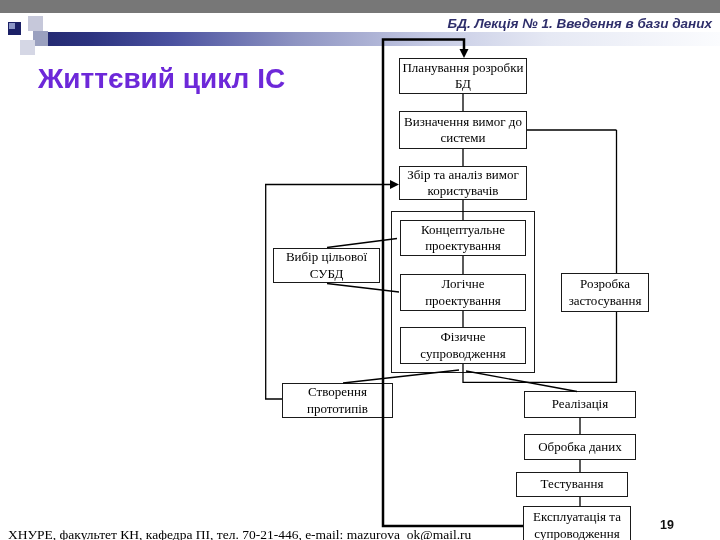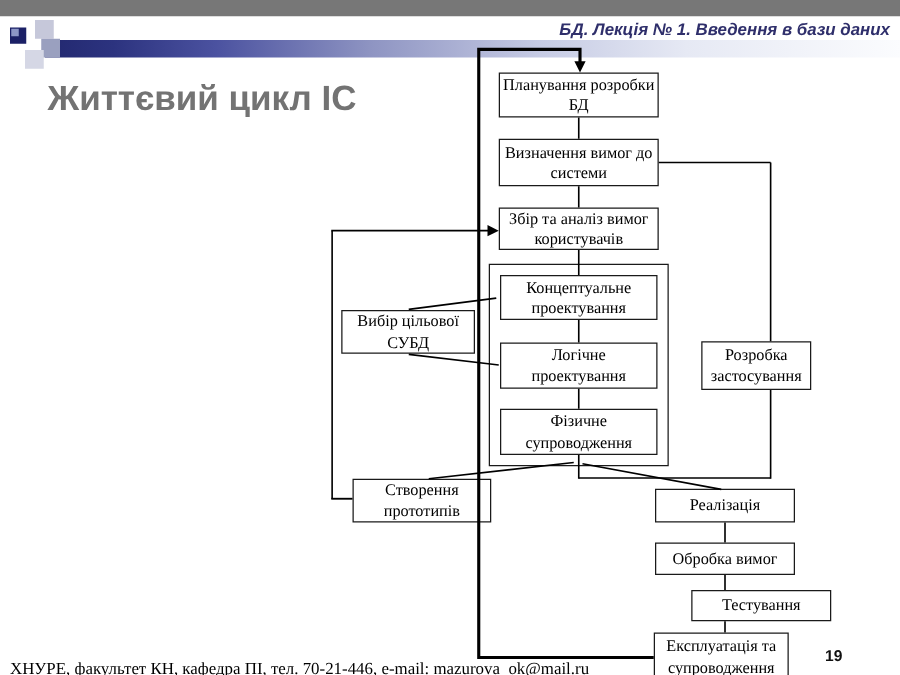--- a/index.html
+++ b/index.html
@@ -13,42 +13,42 @@
   .sq{position:absolute;z-index:2;}
   .sq-lavender{left:28px;top:3px;width:15px;height:15px;background:#c6c8da;}
   .sq-navy{left:8px;top:9px;width:13px;height:13px;background:#1b2066;}
   .sq-navy-inner{left:9px;top:10px;width:6px;height:6px;background:#8c96c6;z-index:3;}
   .sq-mid{left:33px;top:18px;width:15px;height:15px;background:#9aa0bf;}
   .sq-light{left:20px;top:27px;width:15px;height:15px;background:#d5d7e5;}
 
   .hdr{position:absolute;top:3px;right:8px;z-index:4;
     font-size:13.5px;font-weight:bold;font-style:italic;color:#2f2f6b;white-space:nowrap;}
   .title{position:absolute;left:38px;top:50px;z-index:4;
-    font-size:28px;font-weight:bold;color:#737373;white-space:nowrap;}
+    font-size:28px;font-weight:bold;color:#6d28d9;white-space:nowrap;}
 
   
   .bx{position:absolute;background:#ffffff;border:1px solid #1a1a1a;z-index:5;
     display:flex;align-items:center;justify-content:center;text-align:center;
     font-family:"Liberation Serif",serif;font-size:13px;line-height:16.5px;color:#000;
     box-sizing:border-box;padding:1px 2px;}
   .bx-outer{position:absolute;background:transparent;border:1px solid #1a1a1a;z-index:4;box-sizing:border-box;}
 
   .b-plan   {left:399px;top:45px;width:128px;height:36px;}
   .b-def    {left:399px;top:98px;width:128px;height:38px;}
   .b-collect{left:399px;top:153px;width:128px;height:34px;}
   .b-cont   {left:391px;top:198px;width:144px;height:162px;}
   .b-concept{left:400px;top:207px;width:126px;height:36px;}
   .b-logic  {left:400px;top:261px;width:126px;height:37px;}
   .b-phys   {left:400px;top:314px;width:126px;height:37px;}
   .b-dbms   {left:273px;top:235px;width:107px;height:35px;}
   .b-appdev {left:561px;top:260px;width:88px;height:39px;}
   .b-proto  {left:282px;top:370px;width:111px;height:35px;}
   .b-impl   {left:524px;top:378px;width:112px;height:27px;}
   .b-data   {left:524px;top:421px;width:112px;height:26px;}
-  .b-test   {left:553px;top:459px;width:112px;height:25px;}
+  .b-test   {left:516px;top:459px;width:112px;height:25px;}
   .b-oper   {left:523px;top:493px;width:108px;height:39px;}
 
   svg.wires{position:absolute;left:0;top:0;width:720px;height:540px;z-index:6;pointer-events:none;}
   svg.wires line,svg.wires path{stroke:#000;fill:none;}
   .thin{stroke-width:1.3px;}
   .mid {stroke-width:1.5px;}
   .thick{stroke-width:2.5px;}
   .arrow{fill:#000;stroke:none;}
 
   .footer{position:absolute;left:8px;top:514px;z-index:4;
@@ -75,21 +75,21 @@
   <div class="bx b-def">Визначення вимог до системи</div>
   <div class="bx b-collect">Збір та аналіз вимог користувачів</div>
   <div class="bx-outer b-cont"></div>
   <div class="bx b-concept">Концептуальне проектування</div>
   <div class="bx b-logic">Логічне проектування</div>
   <div class="bx b-phys">Фізичне супроводження</div>
   <div class="bx b-dbms">Вибір цільової СУБД</div>
   <div class="bx b-appdev">Розробка застосування</div>
   <div class="bx b-impl">Реалізація</div>
   <div class="bx b-proto">Створення прототипів</div>
-  <div class="bx b-data">Обробка вимог</div>
+  <div class="bx b-data">Обробка даних</div>
   <div class="bx b-test">Тестування</div>
   <div class="bx b-oper">Експлуатація та супроводження</div>
 
   <svg class="wires" viewBox="0 0 720 540">
 
     <line class="thin" x1="463" y1="81" x2="463" y2="98"></line>
     <line class="thin" x1="463" y1="136" x2="463" y2="153"></line>
     <line class="thin" x1="463" y1="187" x2="463" y2="207"></line>
     <line class="thin" x1="463" y1="243" x2="463" y2="261"></line>
     <line class="thin" x1="463" y1="298" x2="463" y2="314"></line>

